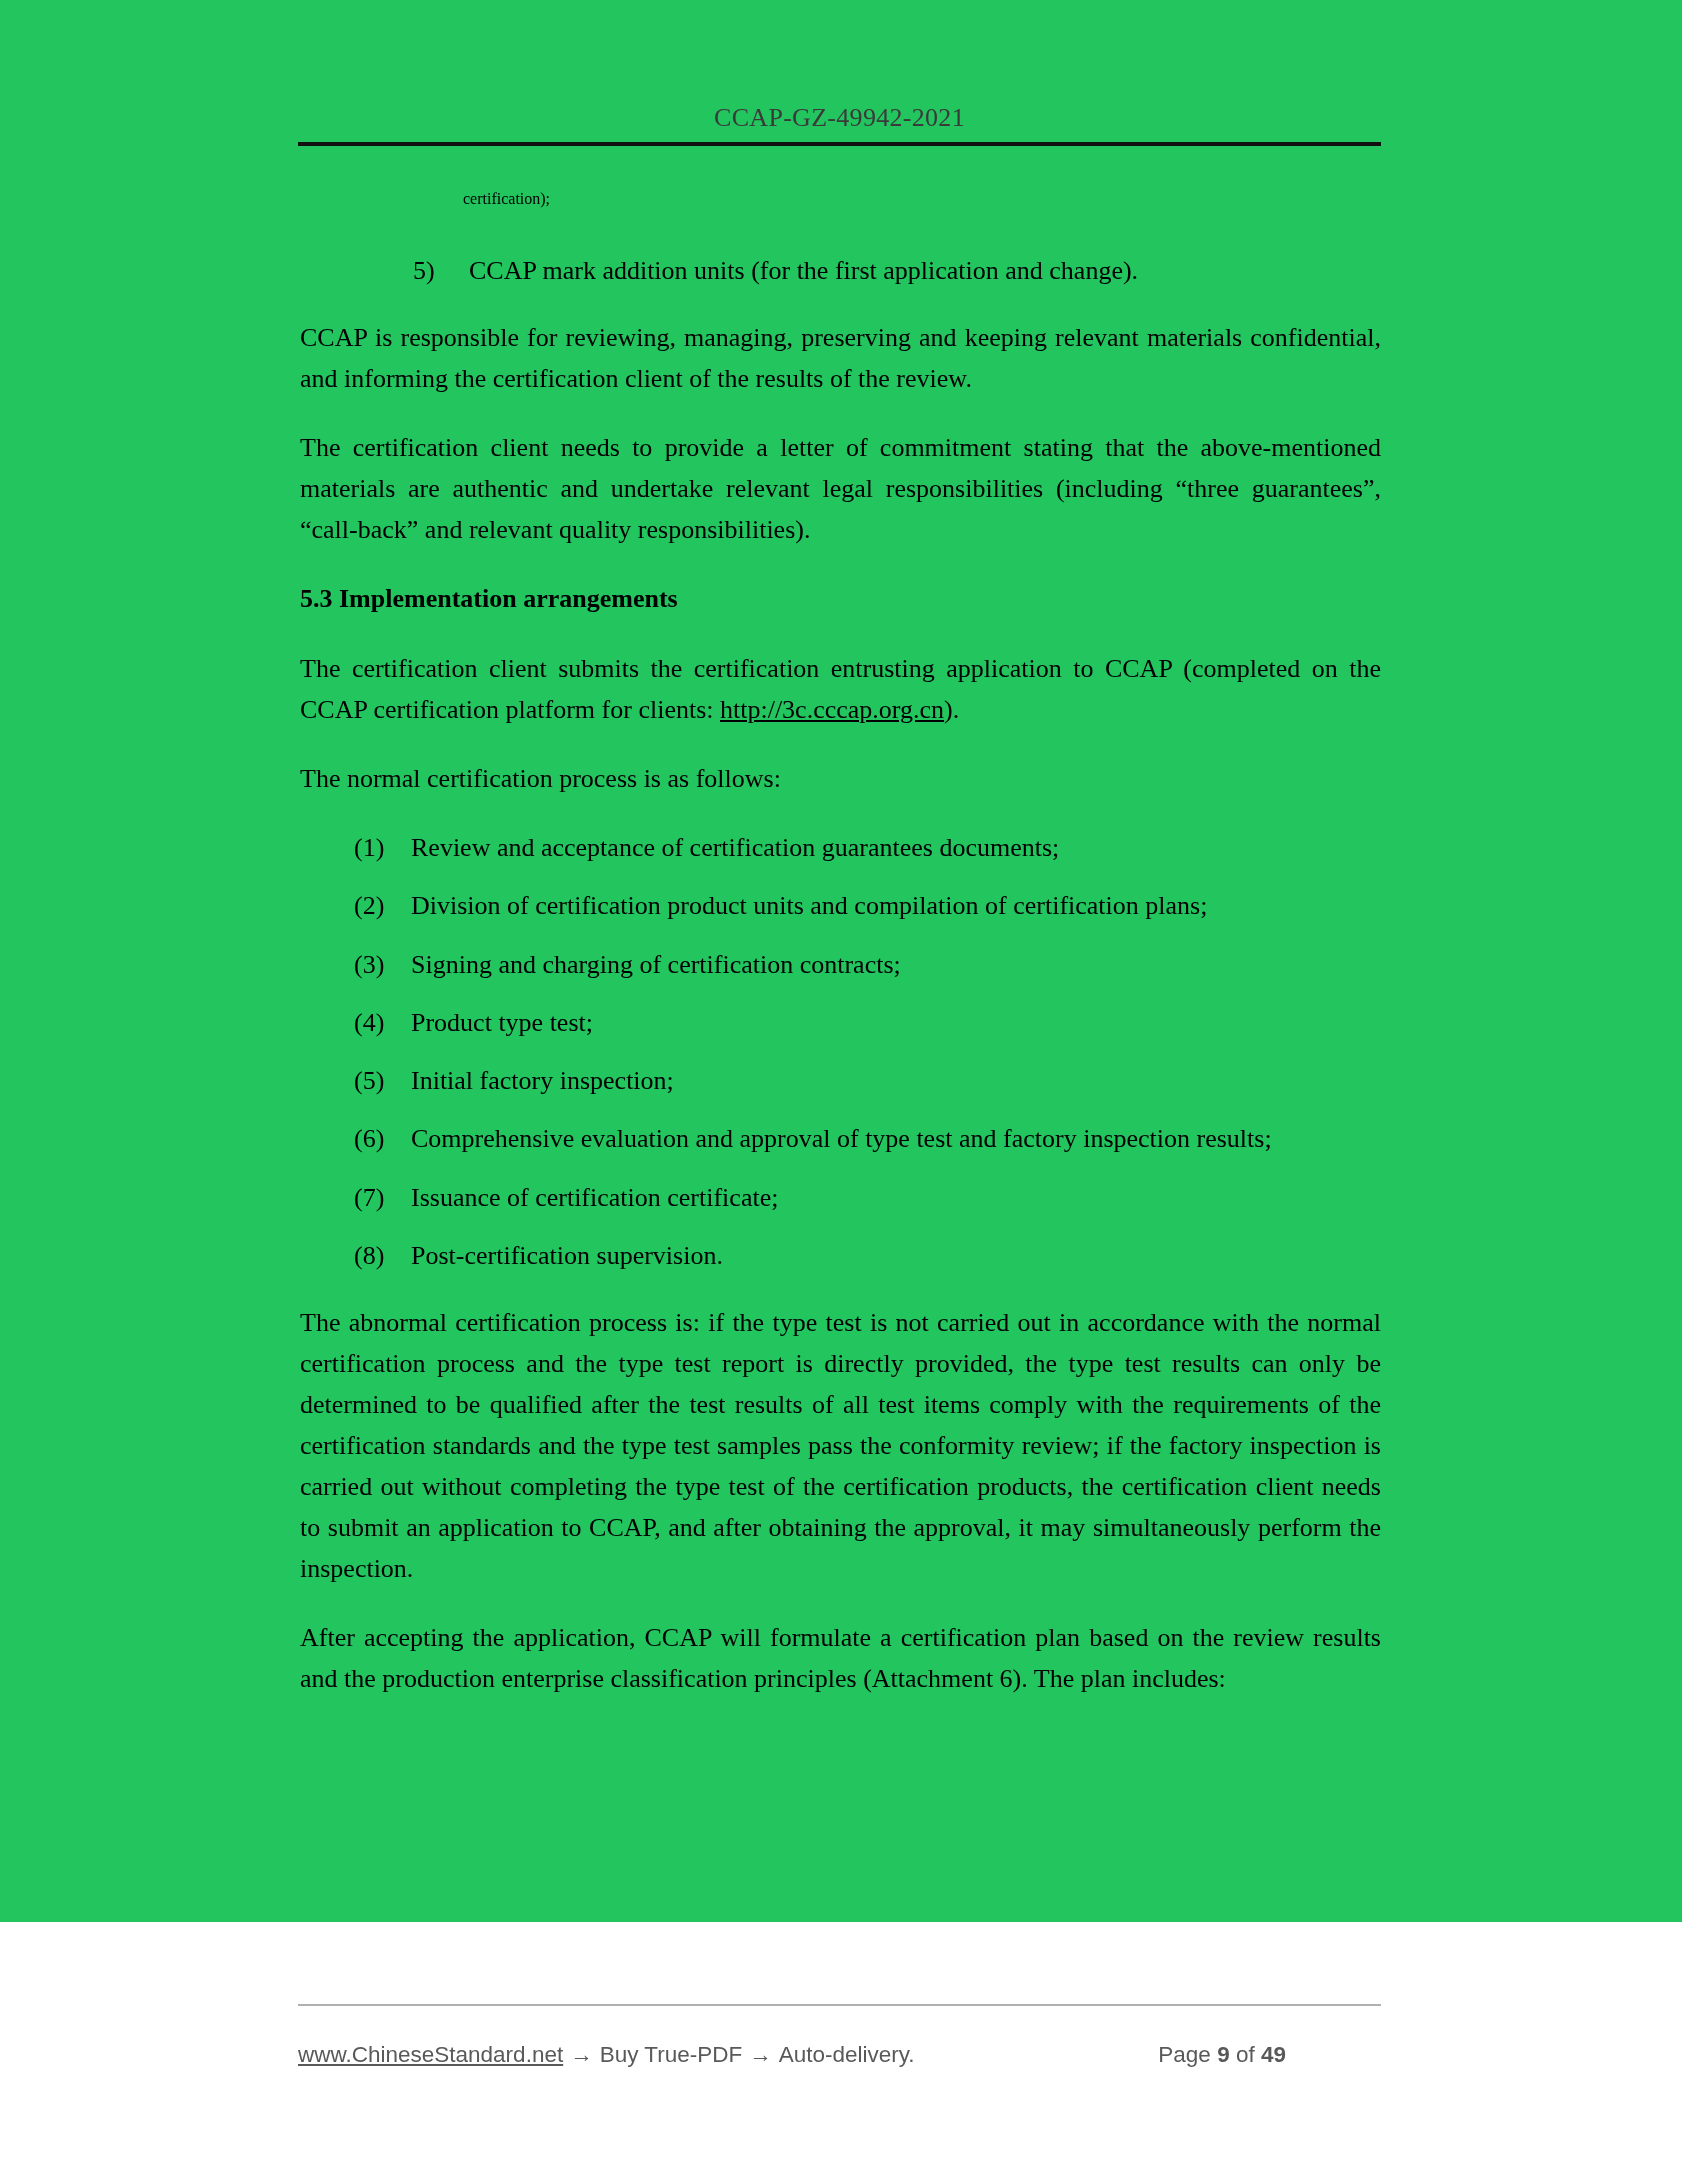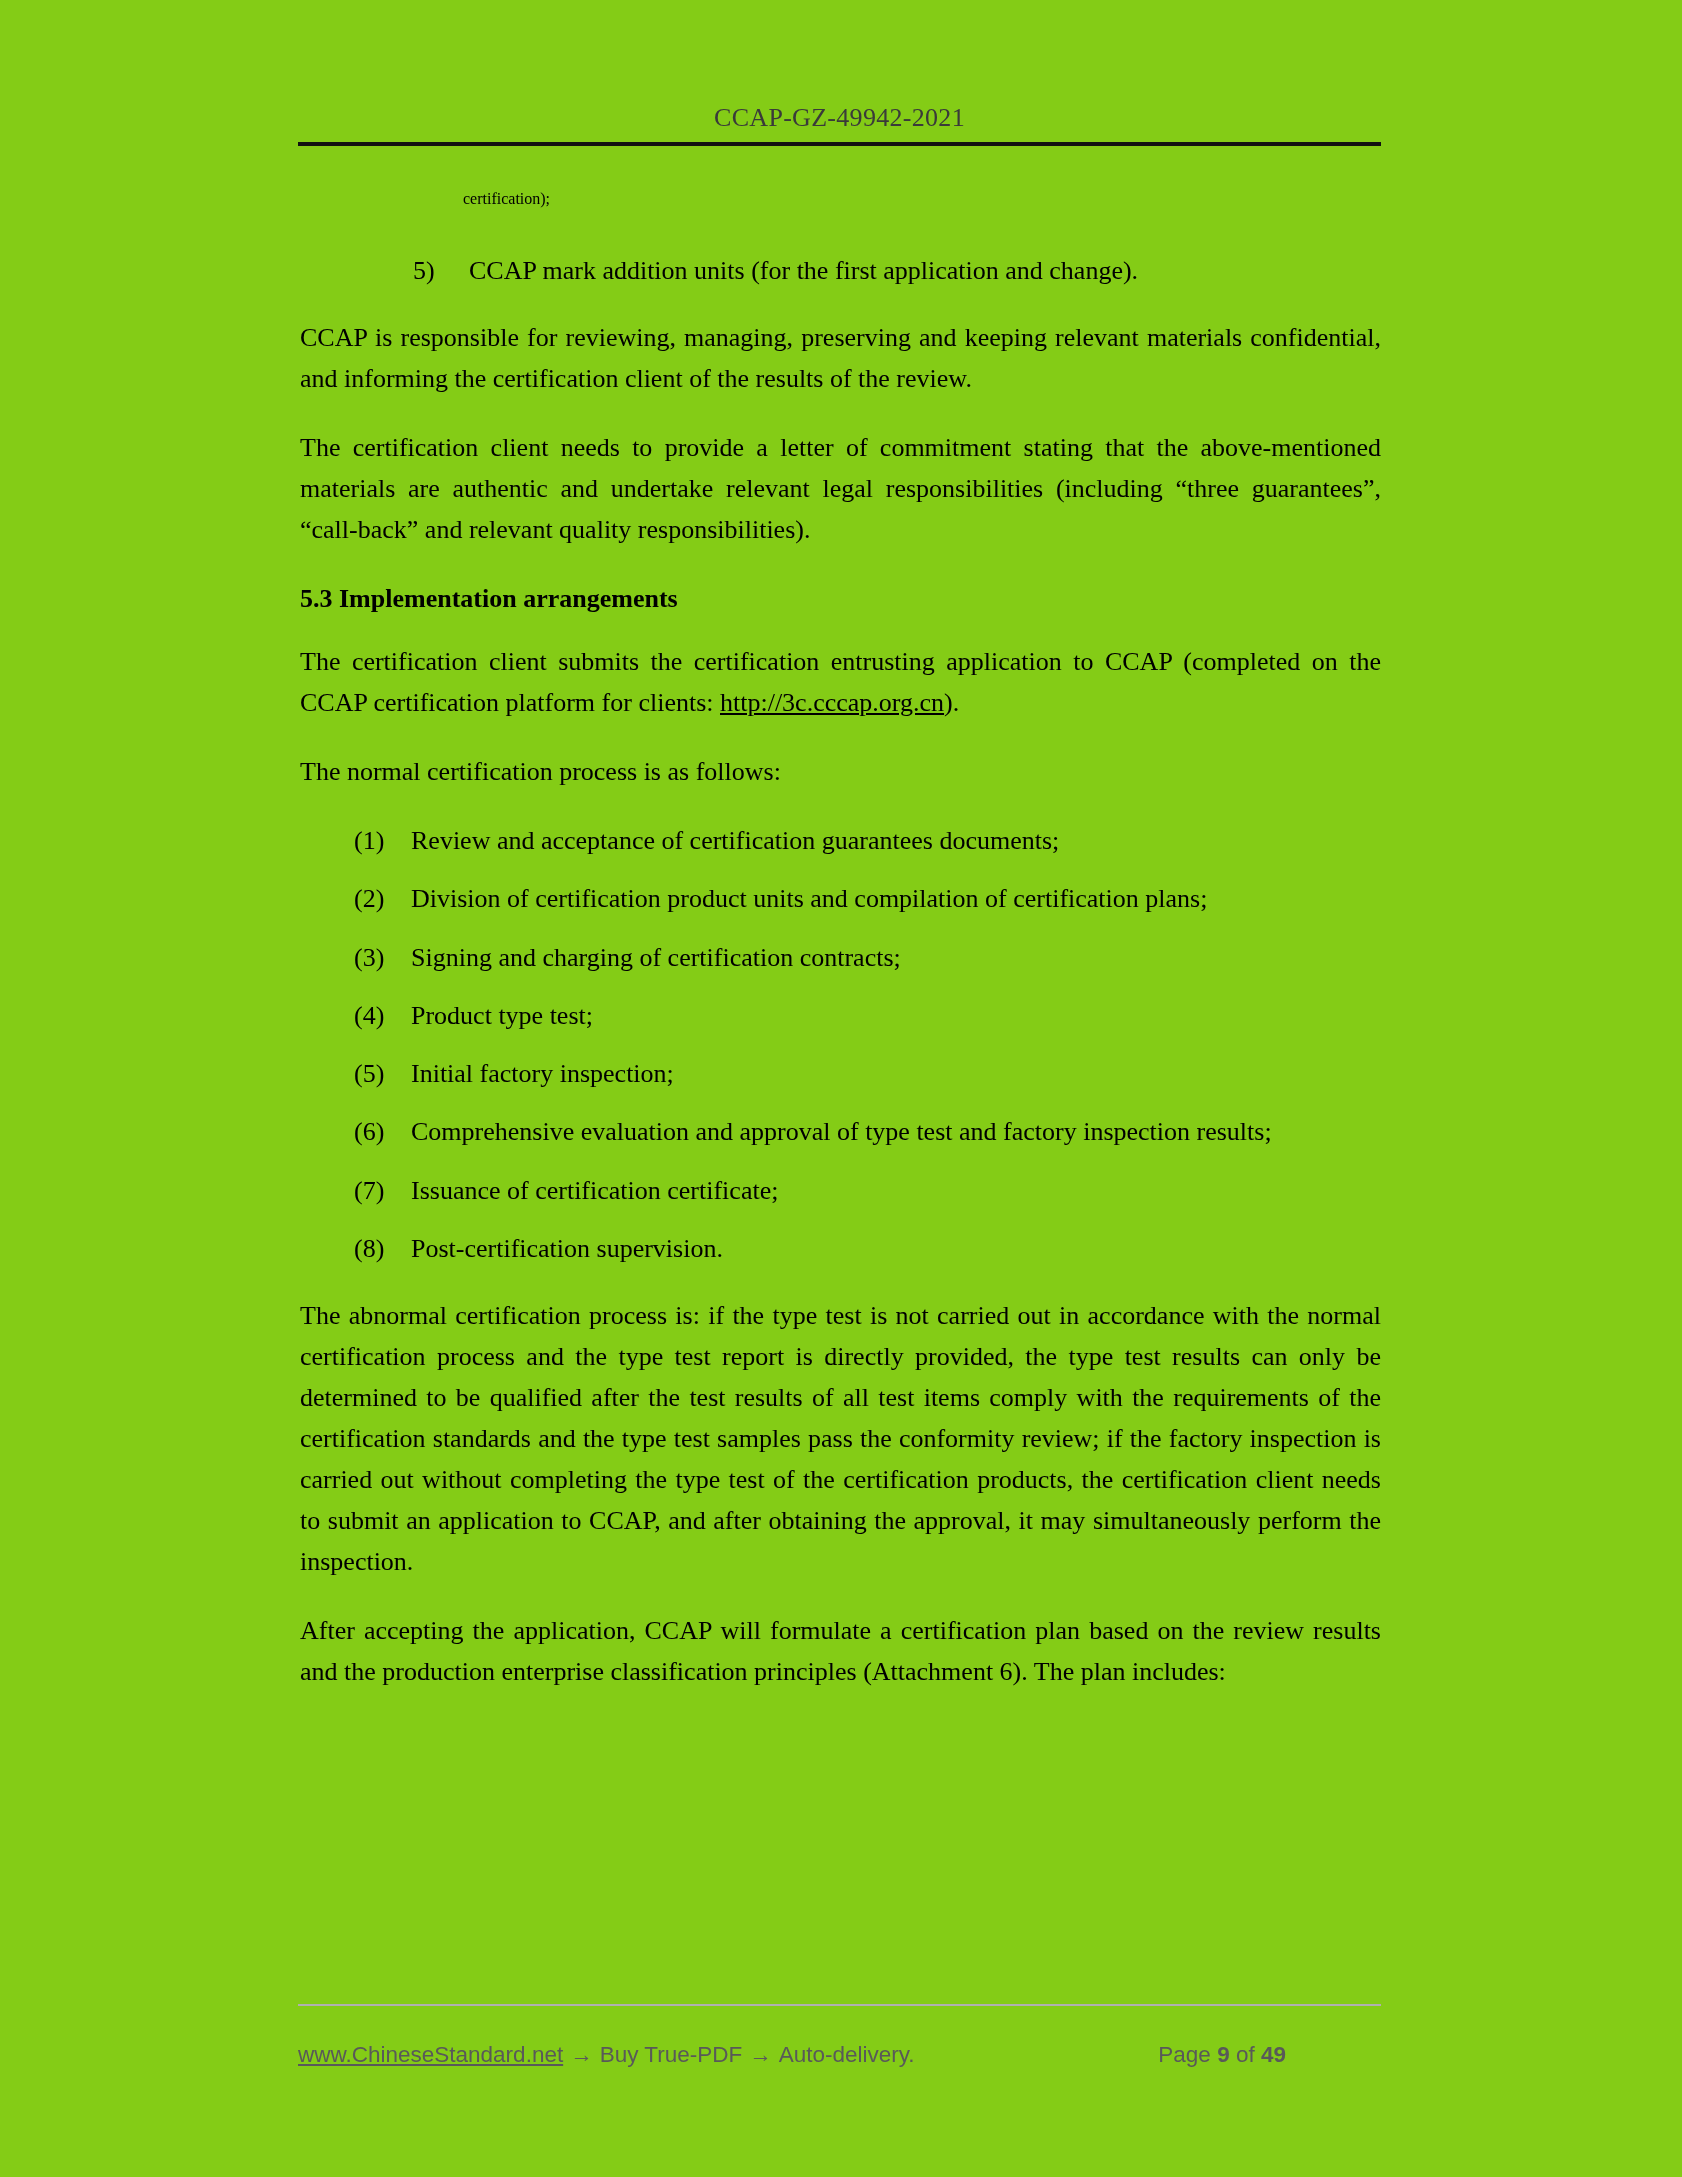--- a/index.html
+++ b/index.html
@@ -13,22 +13,22 @@
     position: relative;
     font-family: "Liberation Serif", "DejaVu Serif", serif;
     color: #000000;
     overflow: hidden;
   }
 
   .page {
     position: absolute;
     left: 0; top: 0;
     width: 1683px;
-    height: 2177px;
-    background: #84cc16;
+    height: 1922px;
+    background: #22c55e;
   }
 
   
   .header {
     position: absolute;
     left: 298px;
     top: 102px;
     width: 1083px;
   }
   .header-title {
@@ -66,21 +66,21 @@
   p.para:last-child { margin-bottom: 6px; }
 
   .lead-indent {
     margin: 0 0 31px 0;
     padding-left: 163px;
     font-size: 16px;
     line-height: 41px;
   }
 
   h2.section-heading {
-    margin: 7px 0 22px 0;
+    margin: 7px 0 29px 0;
     font-size: 26px;
     line-height: 41px;
     font-weight: bold;
     text-align: left;
   }
 
   
   ol.numlist {
     list-style: none;
     margin: 0 0 26px 0;

